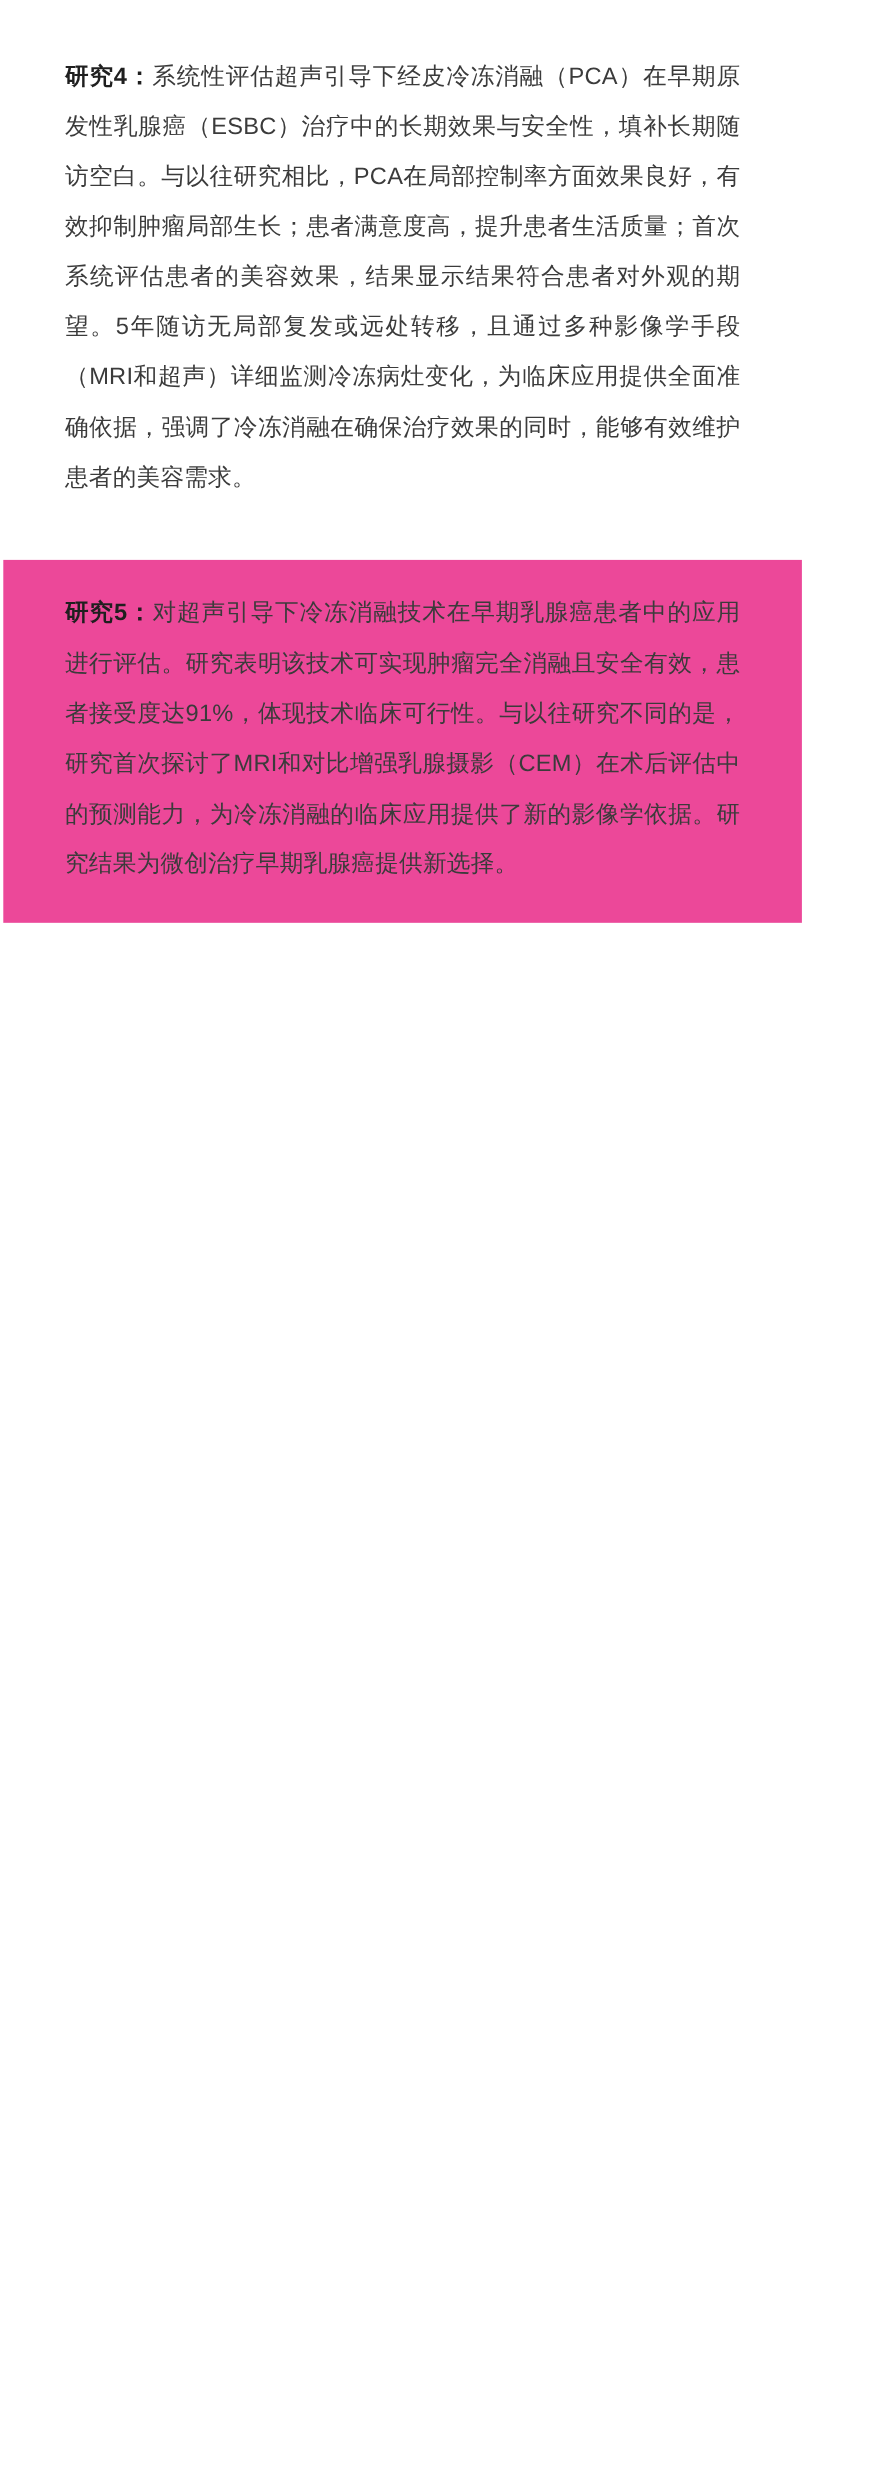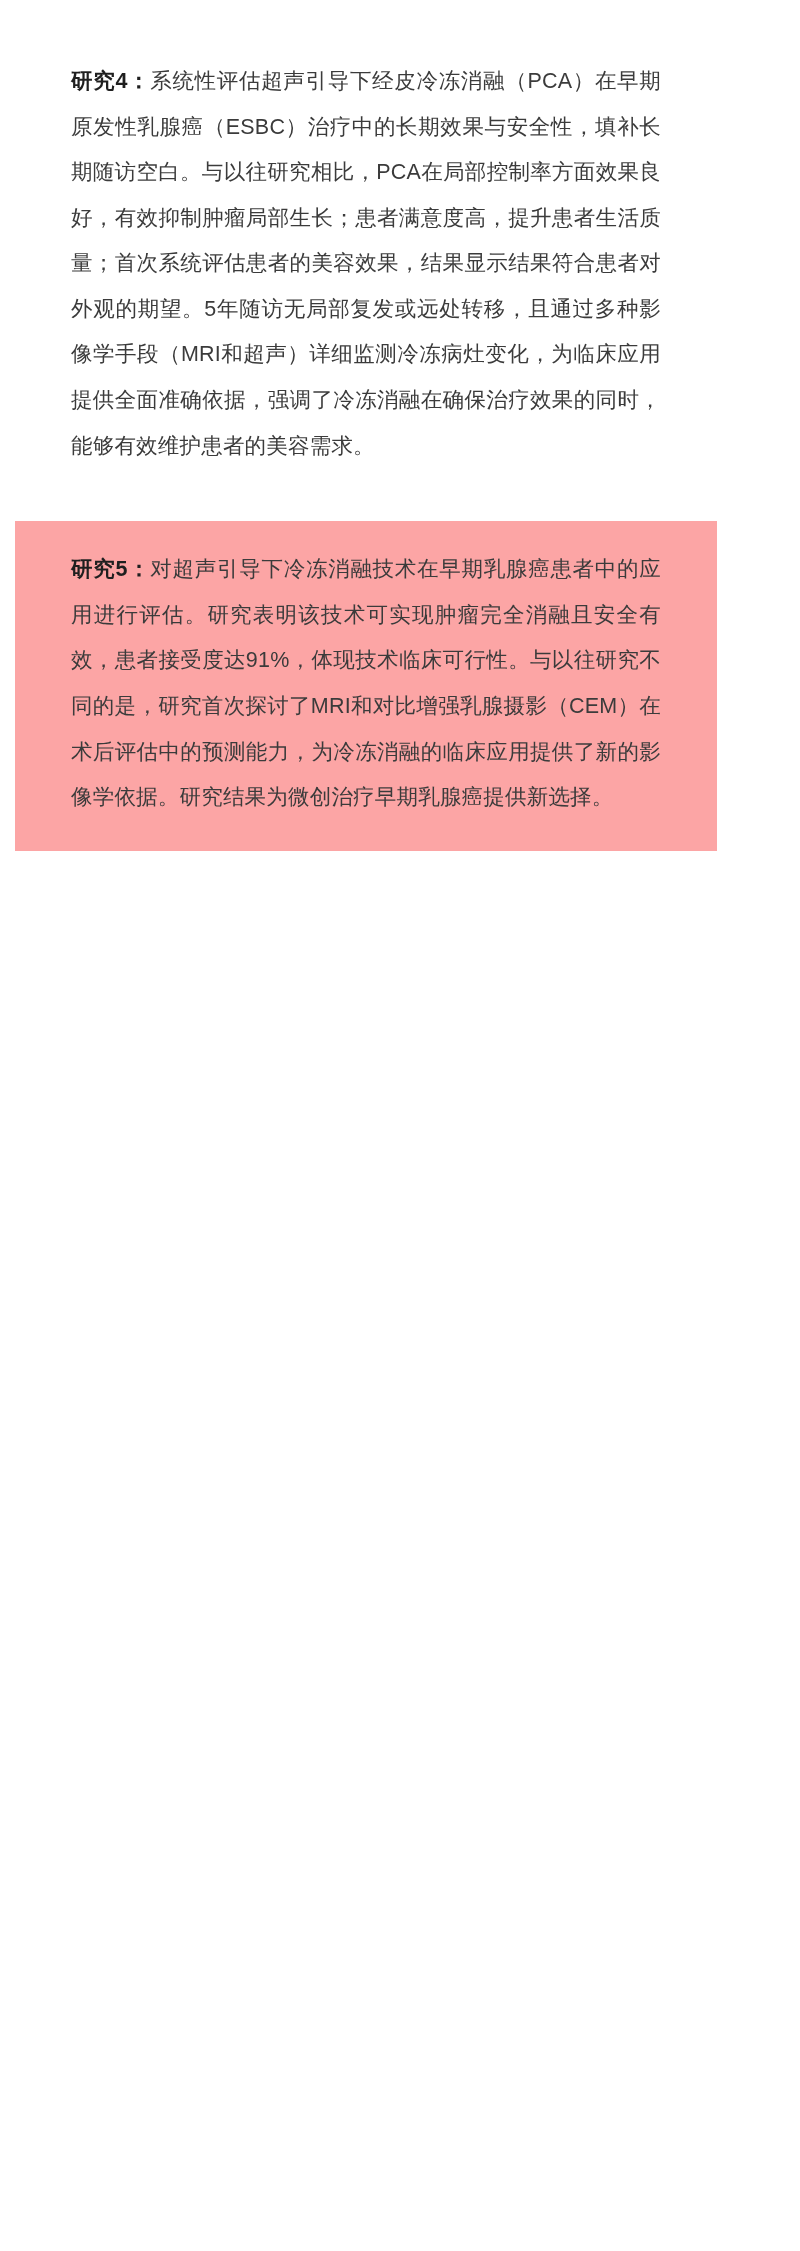--- a/index.html
+++ b/index.html
@@ -10,31 +10,31 @@
     width: 800px;
     min-height: 2251px;
     background: #ffffff;
     font-family: "Liberation Sans", "DejaVu Sans", sans-serif;
     color: #333333;
     -webkit-font-smoothing: antialiased;
   }
   .page {
     width: 732px;
     box-sizing: border-box;
-    padding: 15px;
+    padding: 3px;
   }
   .block {
     box-sizing: border-box;
     padding: 26px 56px 30px 56px;
   }
   .block.plain {
     background: #ffffff;
   }
   .block.shaded {
-    background: #fca5a5;
+    background: #ec4899;
   }
   .para {
     margin: 0;
     font-size: 21.5px;
     line-height: 2.12;
     text-align: justify;
     text-justify: inter-ideograph;
     letter-spacing: 0.2px;
     color: #3b3b3b;
   }

